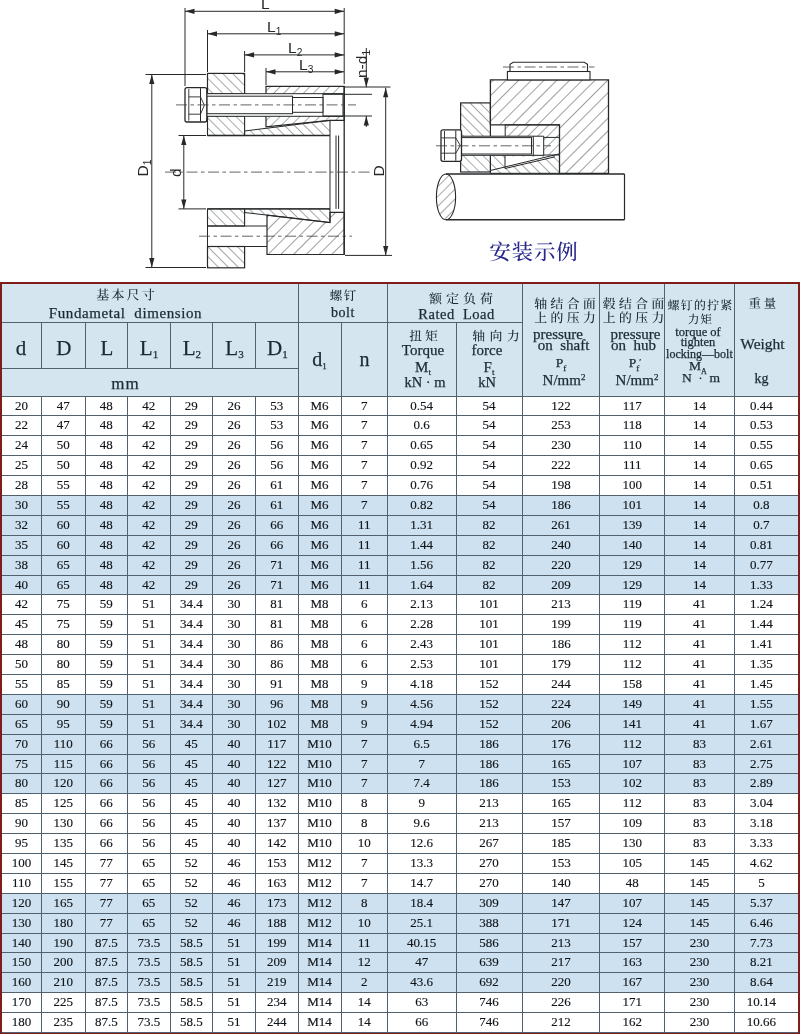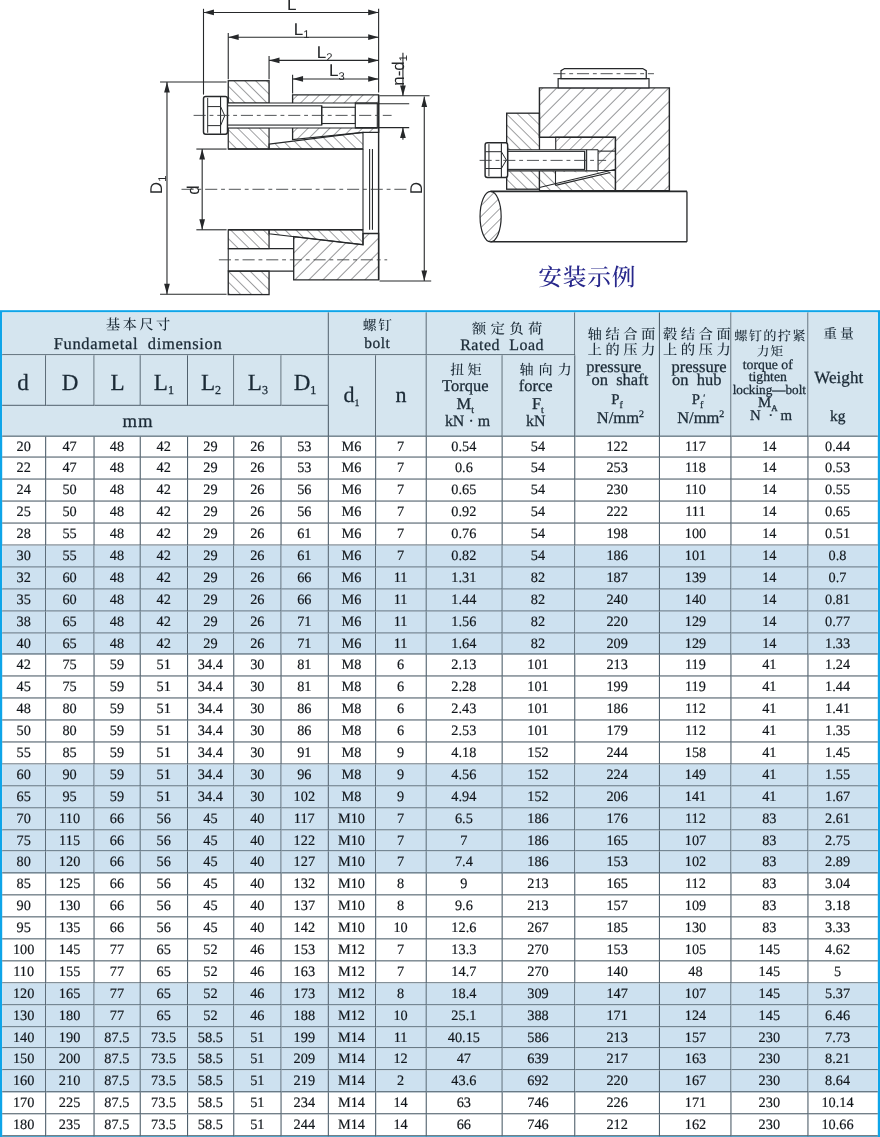--- a/index.html
+++ b/index.html
@@ -1,17 +1,17 @@
 <!DOCTYPE html>
 <html><head><meta charset="utf-8"><style>
 html,body{margin:0;padding:0;background:#fff}
 .page{position:relative;width:800px;height:1034px;background:#fff;overflow:hidden;
  font-family:"Liberation Serif",serif}
 .twrap{position:absolute;top:282px;left:0;width:800px;height:753px;
- box-sizing:border-box;border:2px solid #0ea5e9;background:#fff}
+ box-sizing:border-box;border:2px solid #7f1d1d;background:#fff}
 table{border-collapse:separate;border-spacing:0;table-layout:fixed;width:796px}
 td{box-sizing:border-box;border-right:1px solid #51616d;border-bottom:1px solid #51616d;
  padding:0;text-align:center;vertical-align:middle;font-size:13px;color:#10151a;-webkit-text-stroke:0.15px #10151a;
  height:18.89px;line-height:18.89px;overflow:hidden;white-space:nowrap}
 td.nr{border-right:none;padding-right:10px}
 tr.r1 td{height:39px}
 tr.r2 td{height:46px}
 tr.r3 td{height:27.5px}
 td.hd{background:#d5e5ef}
 tr.b td{background:#cde1f0}
@@ -366,21 +366,21 @@
             <td>60</td>
             <td>48</td>
             <td>42</td>
             <td>29</td>
             <td>26</td>
             <td>66</td>
             <td>M6</td>
             <td>11</td>
             <td>1.31</td>
             <td>82</td>
-            <td>187</td>
+            <td>261</td>
             <td>139</td>
             <td>14</td>
             <td class="nr">0.7</td>
           </tr>
 <tr class="b">
             <td>35</td>
             <td>60</td>
             <td>48</td>
             <td>42</td>
             <td>29</td>

